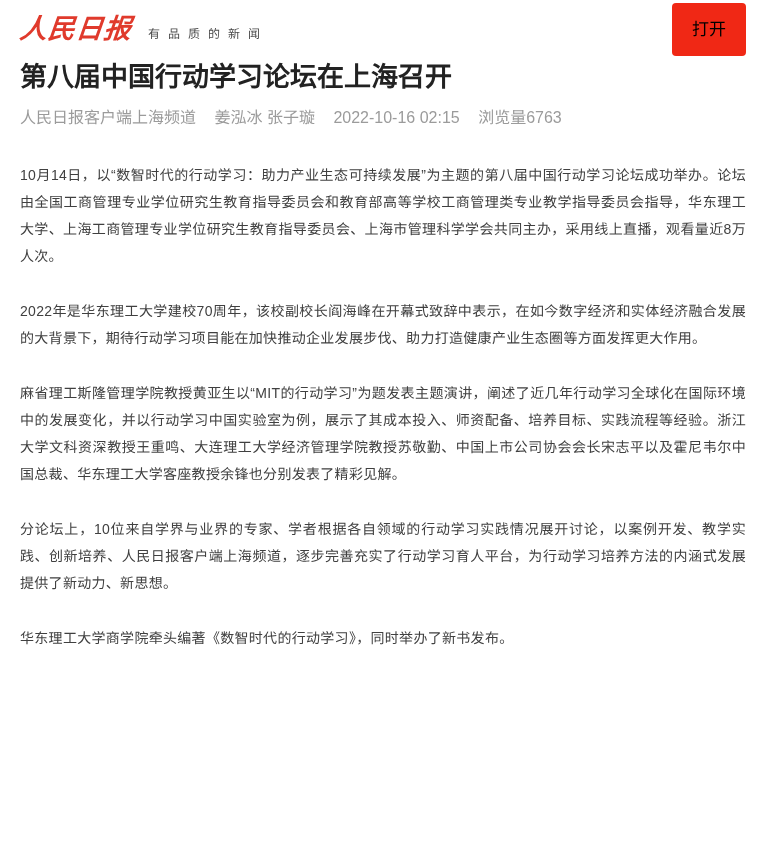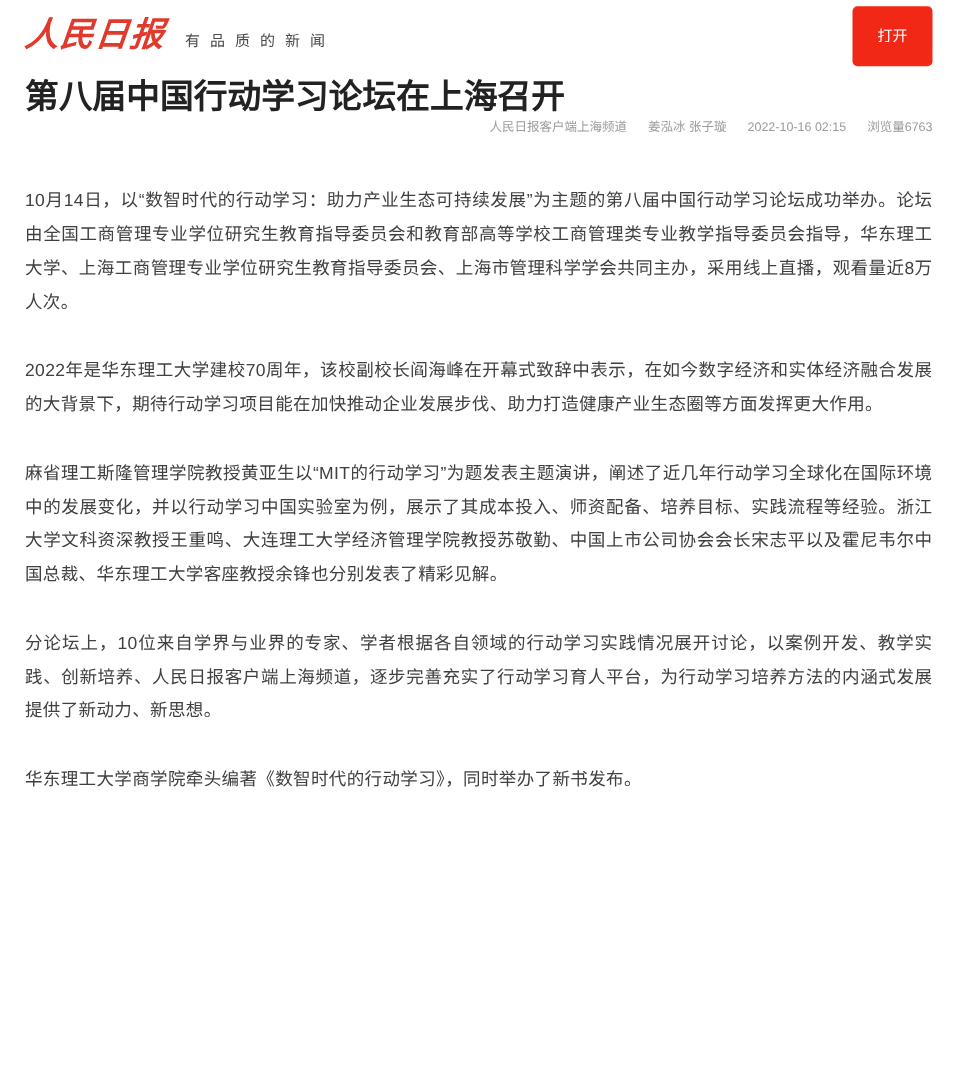--- a/index.html
+++ b/index.html
@@ -41,44 +41,43 @@
   }
   .slogan {
     color: #4a4a4a;
     font-size: 12px;
     letter-spacing: 8px;
     margin-left: 16px;
     white-space: nowrap;
   }
   .open-btn {
     background: var(--accent-red);
-    color: #ffffff;
-    font-size: 12px;
+    color: #000000;
+    font-size: 17px;
     line-height: 1;
     border: none;
     border-radius: 4px;
     padding: 18px 20px;
     cursor: pointer;
     font-family: inherit;
   }
 
   
   .article-title {
     font-size: 27px;
     line-height: 34px;
     font-weight: 700;
     color: #222222;
-    margin: 14px 0 0 0;
+    margin: 14px 0 15px 0;
   }
   .article-meta {
     color: var(--meta-gray);
-    font-size: 10px;
+    font-size: 16px;
     line-height: 18px;
     white-space: nowrap;
-    text-align: right;
   }
   .article-meta span { margin-right: 14px; }
   .article-meta span:last-child { margin-right: 0; }
 
   .article-body { margin-top: 35px; }
   .article-body p {
     font-size: 14px;
     line-height: 27px;
     color: var(--body-text);
     margin: 0 0 28px 0;

